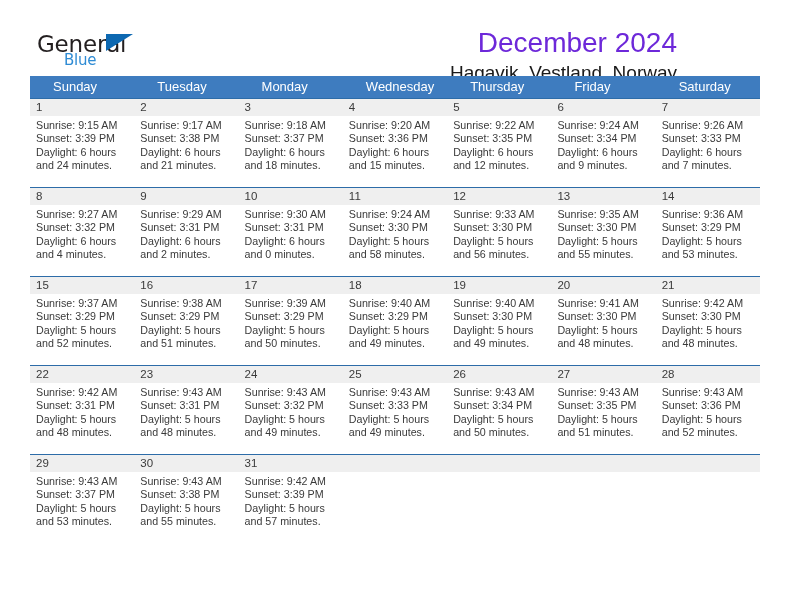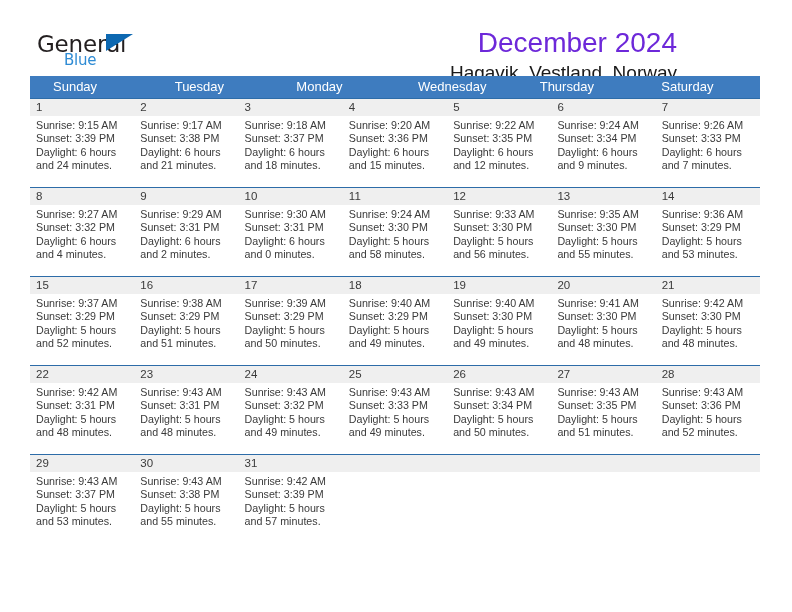--- a/index.html
+++ b/index.html
@@ -171,20 +171,21 @@
   </div>
 
   <div class="calendar">
 
     <div class="weekdays">
       <div class="weekday">Sunday</div>
       <div class="weekday">Tuesday</div>
       <div class="weekday">Monday</div>
       <div class="weekday">Wednesday</div>
       <div class="weekday">Thursday</div>
+      <div class="weekday">Friday</div>
       <div class="weekday">Saturday</div>
     </div>
 
     <div class="week">
       <div class="daycell">
         <div class="daynum-band">
             <div class="daynum">1</div>
           </div>
         <div class="detail">
           <div class="detail-line">Sunrise: 9:15 AM</div>

